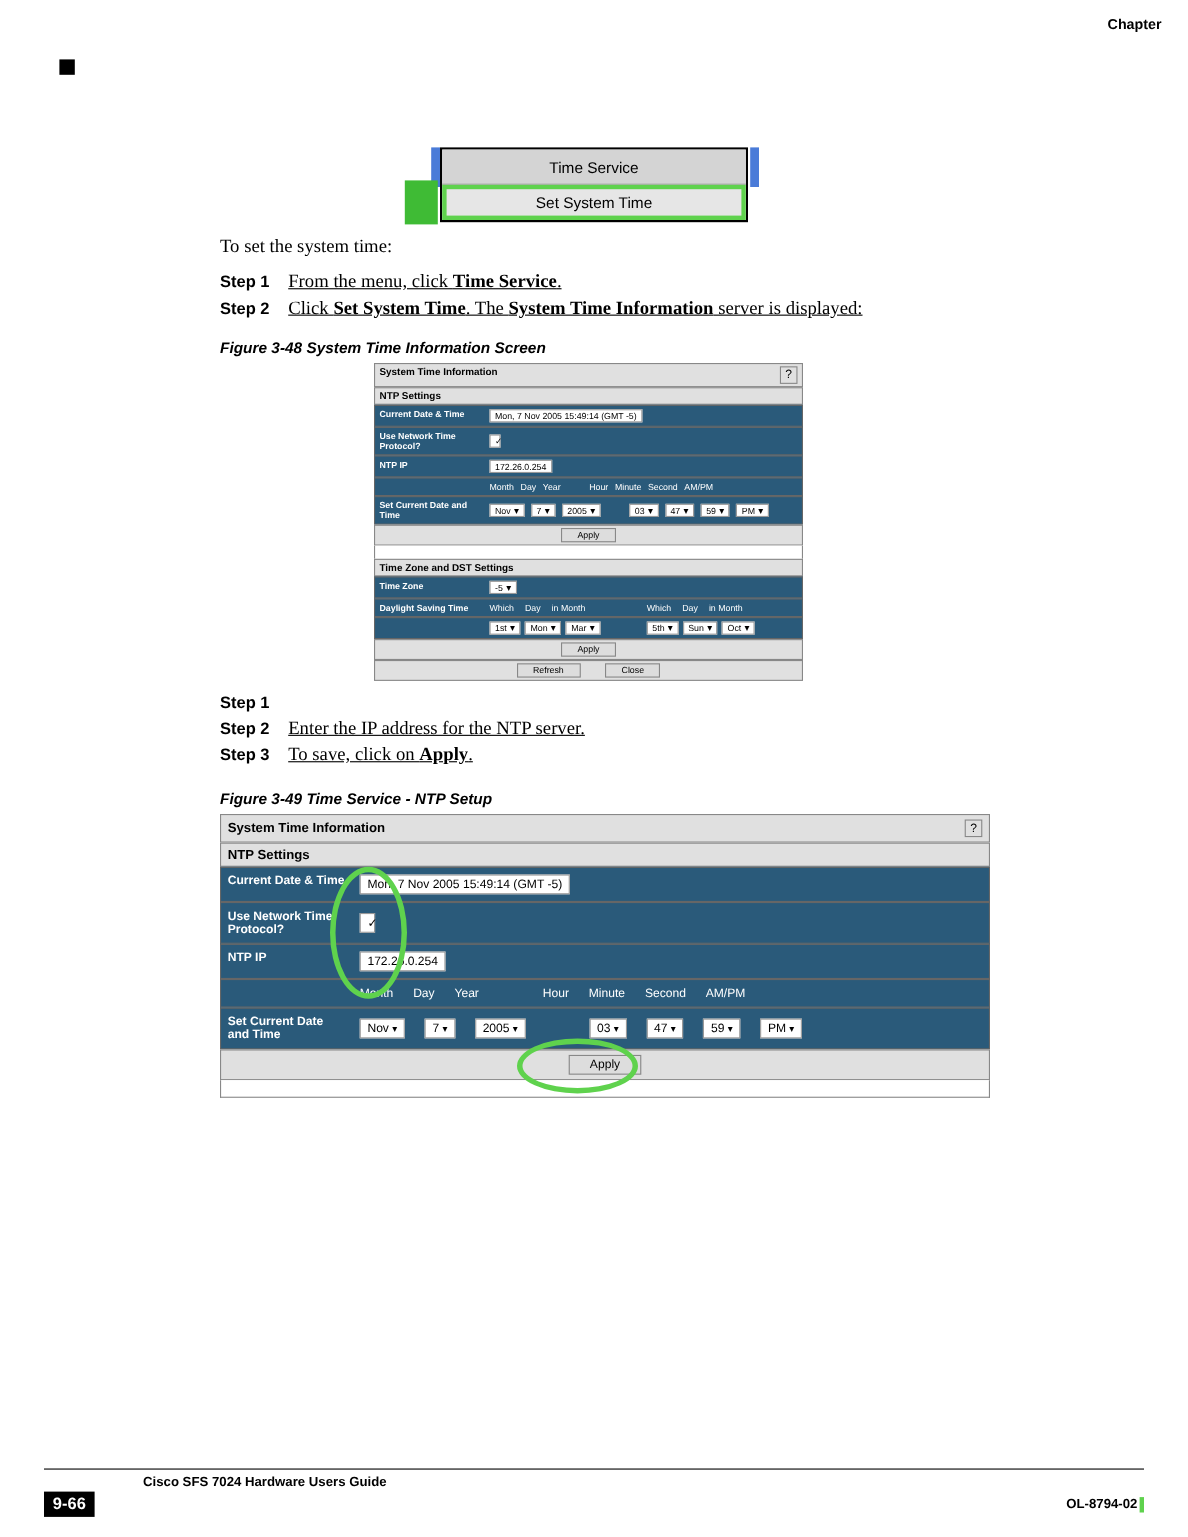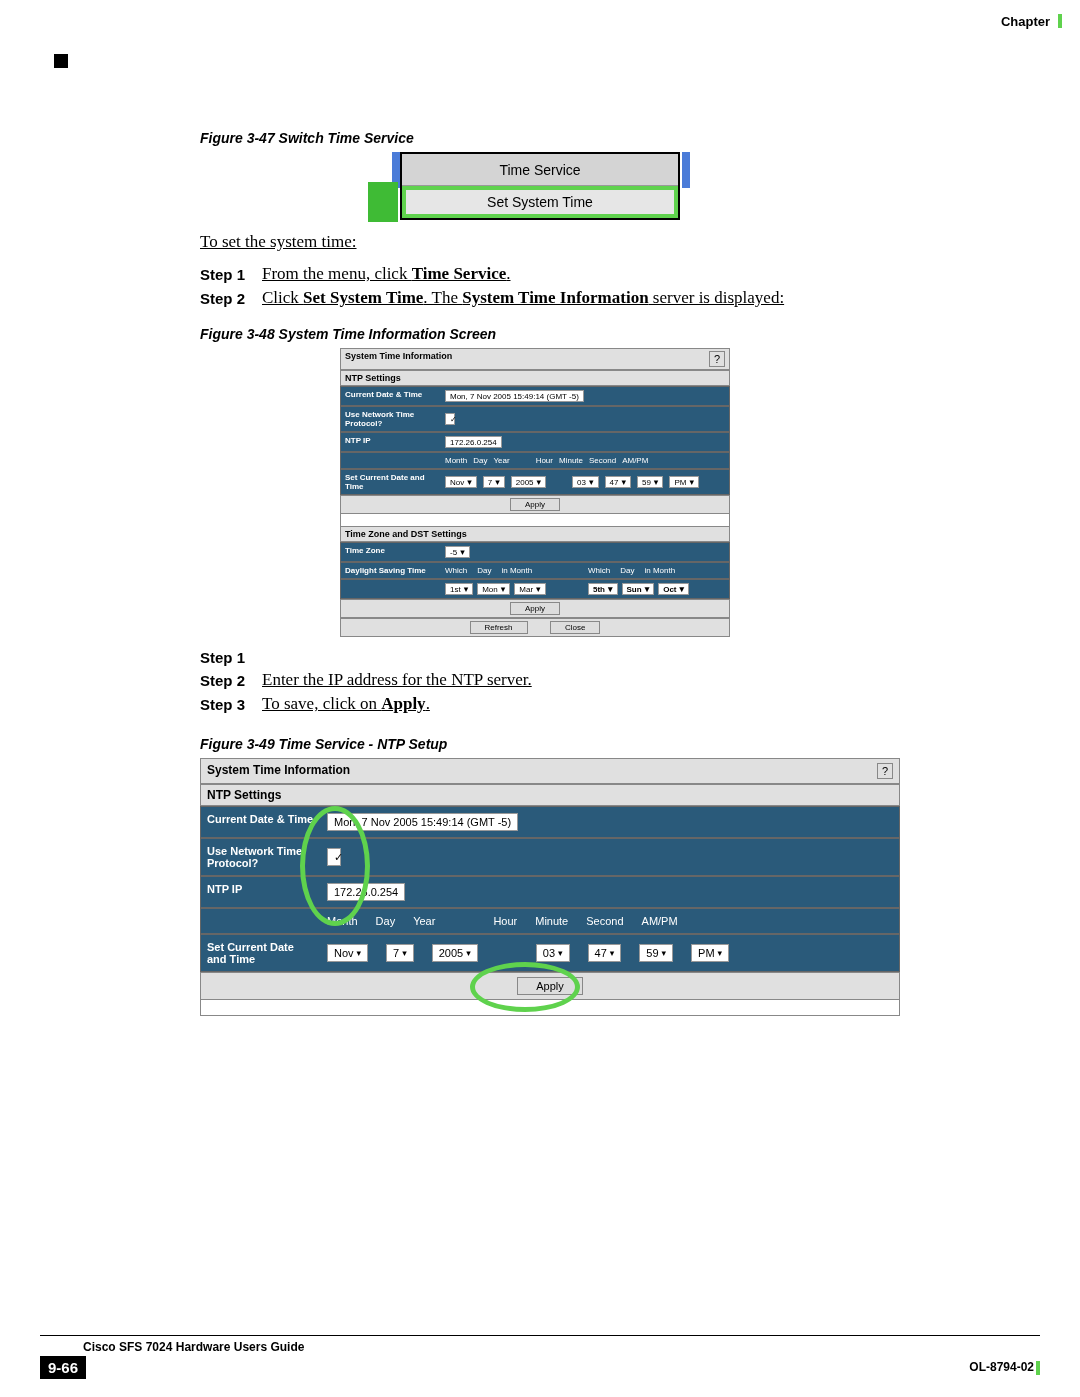--- a/index.html
+++ b/index.html
@@ -1,23 +1,23 @@
 <!DOCTYPE html>
 <html><head>
 <meta charset="utf-8">
 <style>
   * { box-sizing: border-box; margin: 0; padding: 0; }
   body { background: #f5f5f5; font-family: "Times New Roman", serif; }
   .page { width: 1080px; height: 1397px; background: #fff; position: relative; margin: 0 auto; }
   .black-sq { position: absolute; width: 14px; height: 14px; background: #000; }
-  .header-bar { position: absolute; top: 14px; right: 0; height: 14px; display: flex; align-items: flex-start; }
+  .header-bar { position: absolute; top: 14px; right: 0; height: 14px; display: flex; align-items: flex-start; flex-direction: column; }
   .header-label { font: bold 13px Arial, sans-serif; margin-right: 6px; }
   .content { position: absolute; left: 200px; top: 130px; width: 820px; }
   .fig-cap { font: italic bold 14px Arial, sans-serif; margin-bottom: 6px; }
-  .body-text { font: 17px "Times New Roman", serif; margin: 12px 0; text-decoration: underline; }
+  .body-text { font: 17px "Times New Roman", serif; margin: 12px 0; }
   .step-row { display: flex; margin: 4px 0; font-size: 17px; }
   .step-lbl { font: bold 15px Arial, sans-serif; width: 62px; flex-shrink: 0; padding-top: 2px; }
   .step-txt { font: 17px "Times New Roman", serif; text-decoration: underline; }
   .bold { font-weight: bold; }
   
   .fig47 { width: 280px; margin: 4px 0 12px 200px; border: 2px solid #000; }
   .fig47-row { height: 32px; display: flex; align-items: center; justify-content: center; font: 14px Arial; }
   .fig47-top { background: #d4d4d4; border-bottom: 1px solid #999; position: relative; }
   .fig47-bot { background: #e6e6e6; border: 4px solid #5fd24d; position: relative; }
   .vbar-l, .vbar-r { position: absolute; top: -2px; width: 8px; height: 36px; background: #4a7bd8; }
@@ -63,21 +63,20 @@
 
 <div class="page">
   <div class="black-sq" style="left:54px; top:54px;"></div>
   <div class="header-bar" style="right:18px;">
     <span class="header-label">Chapter</span>
     <span class="green-bar"></span>
   </div>
 
   <div class="content">
 
-    <div class="fig-cap">Figure 3-47   Switch Time Service</div>
     <div class="fig47" style="position:relative;">
       <div class="vbar-l"></div>
       <div class="vbar-r"></div>
       <div class="fig47-row fig47-top">Time Service</div>
       <div style="position:relative;">
         <div class="green-sq"></div>
         <div class="fig47-row fig47-bot">Set System Time</div>
       </div>
     </div>
 
@@ -168,21 +167,21 @@
         </div>
       </div>
       <div class="row">
         <div class="lbl"></div>
         <div class="val split">
           <div style="display:flex;gap:4px;">
             <span class="inp dd-arrow">1st</span>
             <span class="inp dd-arrow">Mon</span>
             <span class="inp dd-arrow">Mar</span>
           </div>
-          <div style="display:flex;gap:4px;font-weight:bold;">
+          <div style="display:flex;gap:4px;">
             <span class="inp dd-arrow">5th</span>
             <span class="inp dd-arrow">Sun</span>
             <span class="inp dd-arrow">Oct</span>
           </div>
         </div>
       </div>
       <div class="btnrow"><span class="btn">Apply</span></div>
       <div class="btnrow">
         <span class="btn">Refresh</span>
         <span class="btn" style="margin-left:20px;">Close</span>
@@ -257,19 +256,19 @@
         </div>
       </div>
       <div class="btnrow"><span class="btn">Apply</span></div>
       <div style="height:16px;background:#fff;border:1px solid #888;border-top:none;"></div>
     </div>
 
   </div>
 
   <div class="footer">
     <div class="foot-line"></div>
-    <div class="foot-title" style="margin-left:43px;">Cisco SFS 7024 Hardware Users Guide</div>
+    <div class="foot-title" style="margin-left:90px;">Cisco SFS 7024 Hardware Users Guide</div>
     <div class="foot-row">
       <span class="pagenum">9-66</span>
       <span class="foot-right"><span>OL-8794-02</span><span class="green-bar"></span></span>
     </div>
   </div>
 </div>
 
 </body></html>

